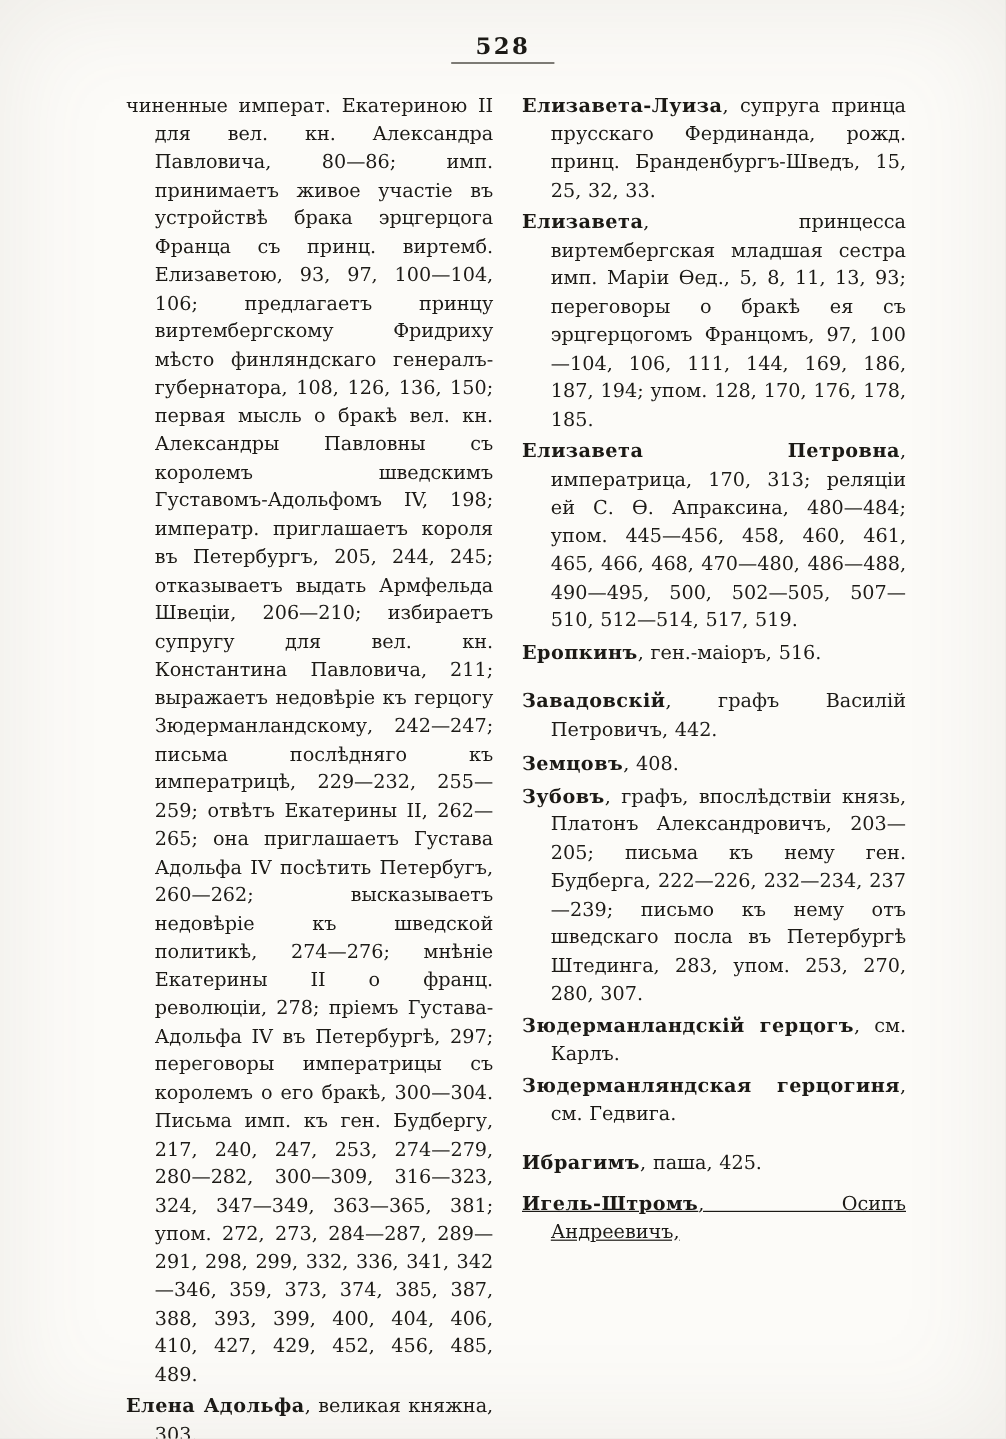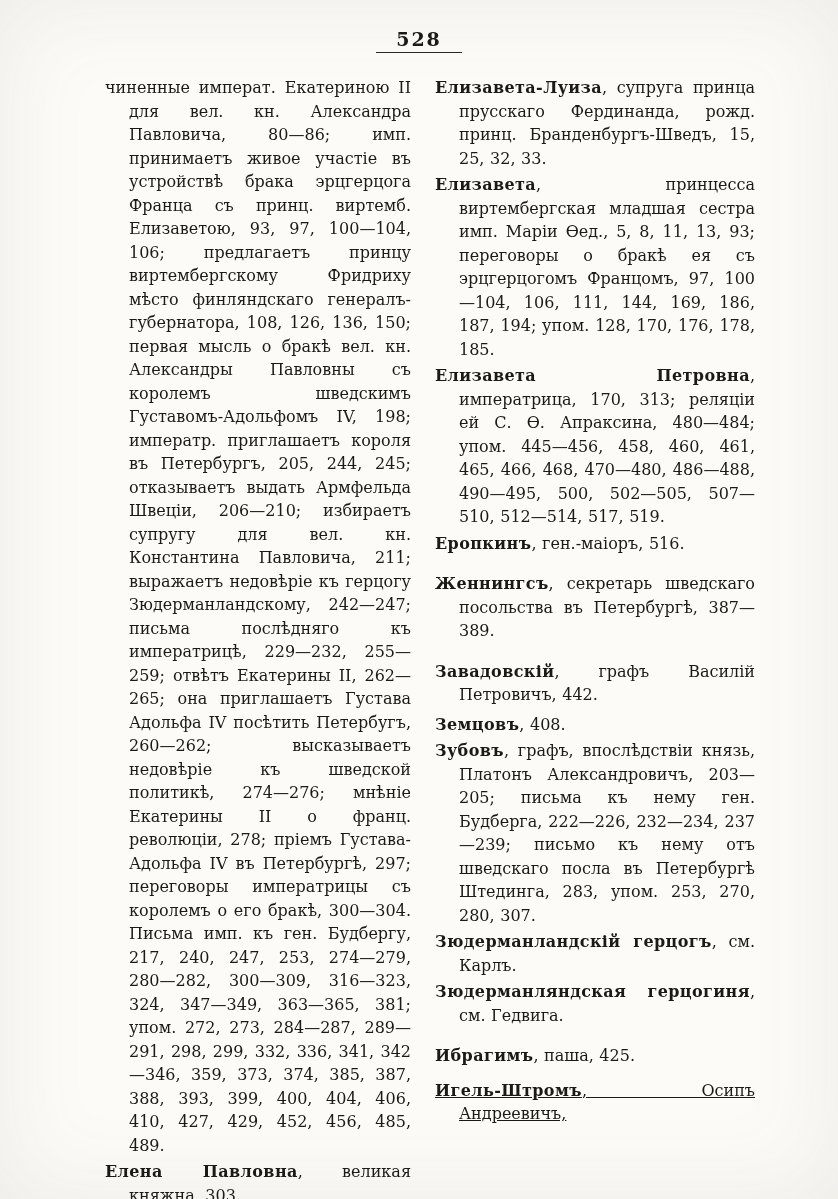--- a/index.html
+++ b/index.html
@@ -53,30 +53,29 @@
 <div class="page">
 
   <header class="page-header">
     <div class="page-number">528</div>
   </header>
 
   <main class="index-columns">
 
     <section class="column column-left">
       <p class="entry"><b class="hw"></b><span>чиненные императ. Екатериною II для вел. кн. Александра Павловича, 80—86; имп. принимаетъ живое участіе въ устройствѣ брака эрцгерцога Франца съ принц. виртемб. Елизаветою, 93, 97, 100—104, 106; предлагаетъ принцу виртембергскому Фридриху мѣсто финляндскаго генералъ-губернатора, 108, 126, 136, 150; первая мысль о бракѣ вел. кн. Александры Павловны съ королемъ шведскимъ Густавомъ-Адольфомъ IV, 198; императр. приглашаетъ короля въ Петербургъ, 205, 244, 245; отказываетъ выдать Армфельда Швеціи, 206—210; избираетъ супругу для вел. кн. Константина Павловича, 211; выражаетъ недовѣріе къ герцогу Зюдерманландскому, 242—247; письма послѣдняго къ императрицѣ, 229—232, 255—259; отвѣтъ Екатерины II, 262—265; она приглашаетъ Густава Адольфа IV посѣтить Петербугъ, 260—262; высказываетъ недовѣріе къ шведской политикѣ, 274—276; мнѣніе Екатерины II о франц. революціи, 278; пріемъ Густава-Адольфа IV въ Петербургѣ, 297; переговоры императрицы съ королемъ о его бракѣ, 300—304. Письма имп. къ ген. Будбергу, 217, 240, 247, 253, 274—279, 280—282, 300—309, 316—323, 324, 347—349, 363—365, 381; упом. 272, 273, 284—287, 289—291, 298, 299, 332, 336, 341, 342—346, 359, 373, 374, 385, 387, 388, 393, 399, 400, 404, 406, 410, 427, 429, 452, 456, 485, 489.</span></p>
-      <p class="entry"><b class="hw">Елена Павловна</b><span>, великая княжна, 303.</span></p>
+      <p class="entry"><b class="hw">Елена Адольфа</b><span>, великая княжна, 303.</span></p>
       <p class="entry"><b class="hw">Елизавета Алексѣевна</b><span>, императрица, рожд. принцесса Баденская, 204, 303, 436.</span></p>
     </section>
 
     <section class="column column-right">
       <p class="entry"><b class="hw">Елизавета-Луиза</b><span>, супруга принца прусскаго Фердинанда, рожд. принц. Бранденбургъ-Шведъ, 15, 25, 32, 33.</span></p>
       <p class="entry"><b class="hw">Елизавета</b><span>, принцесса виртембергская младшая сестра имп. Маріи Ѳед., 5, 8, 11, 13, 93; переговоры о бракѣ ея съ эрцгерцогомъ Францомъ, 97, 100—104, 106, 111, 144, 169, 186, 187, 194; упом. 128, 170, 176, 178, 185.</span></p>
       <p class="entry"><b class="hw">Елизавета Петровна</b><span>, императрица, 170, 313; реляціи ей С. Ѳ. Апраксина, 480—484; упом. 445—456, 458, 460, 461, 465, 466, 468, 470—480, 486—488, 490—495, 500, 502—505, 507—510, 512—514, 517, 519.</span></p>
       <p class="entry"><b class="hw">Еропкинъ</b><span>, ген.-маіоръ, 516.</span></p>
-      <p class="entry gap-lg"><b class="hw">Женнингсъ</b><span>, секретарь шведскаго посольства въ Петербургѣ, 387—389.</span></p>
       <p class="entry gap-lg"><b class="hw">Завадовскій</b><span>, графъ Василій Петровичъ, 442.</span></p>
       <p class="entry gap-sm"><b class="hw">Земцовъ</b><span>, 408.</span></p>
       <p class="entry"><b class="hw">Зубовъ</b><span>, графъ, впослѣдствіи князь, Платонъ Александровичъ, 203—205; письма къ нему ген. Будберга, 222—226, 232—234, 237—239; письмо къ нему отъ шведскаго посла въ Петербургѣ Штединга, 283, упом. 253, 270, 280, 307.</span></p>
       <p class="entry"><b class="hw">Зюдерманландскій герцогъ</b><span>, см. Карлъ.</span></p>
       <p class="entry"><b class="hw">Зюдерманляндская герцогиня</b><span>, см. Гедвига.</span></p>
       <p class="entry gap-lg"><b class="hw">Ибрагимъ</b><span>, паша, 425.</span></p>
       <p class="entry gap-md"><b class="hw">Игель-Штромъ</b><span>, Осипъ Андреевичъ,</span></p>
     </section>
 
   </main>

